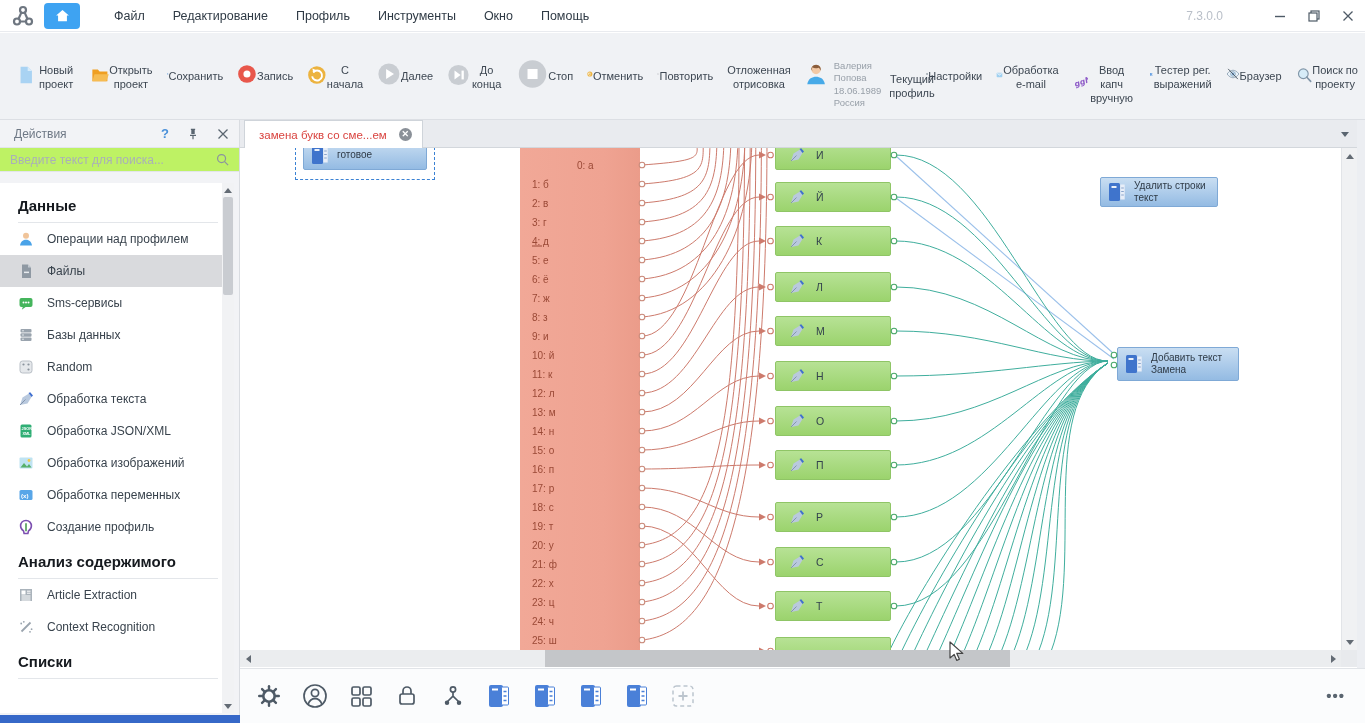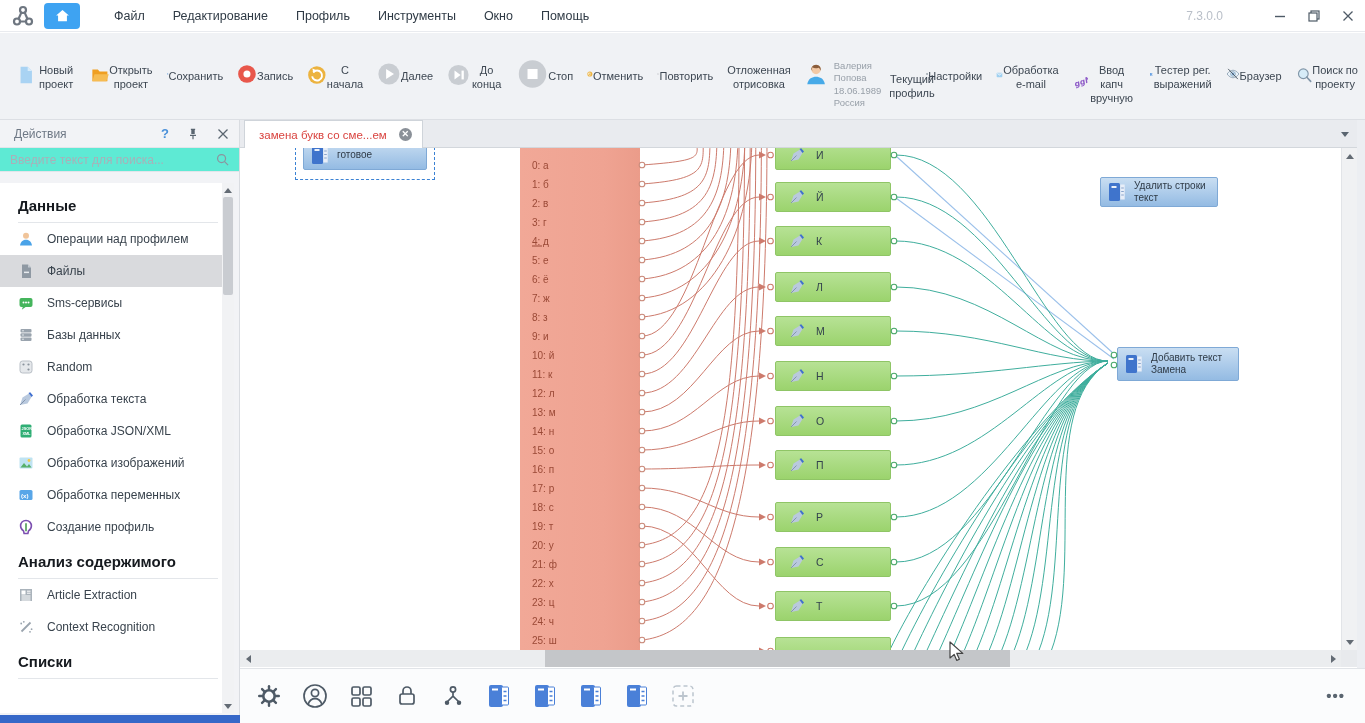--- a/index.html
+++ b/index.html
@@ -25,21 +25,21 @@
   .tb-label{font-size:11px;color:#3d4752;text-align:center;margin-top:6px;line-height:1.25;max-width:76px}
   .tb-profile-row{display:flex;align-items:flex-start;gap:6px}
   .tb-profile-info{font-size:9.5px;color:#98a0a9;line-height:1.3;text-align:left;padding-top:2px}
 
   
   #sidebar{position:absolute;left:0;top:120px;width:240px;height:603px;background:#f2f3f6;border-right:1px solid #d9dce1}
   #sb-header{height:27px;display:flex;align-items:center;padding:0 10px 0 14px;color:#6e7885;font-size:12px}
   #sb-header .sb-hicons{margin-left:auto;display:flex;align-items:center;gap:18px}
   #sb-help{color:#4a90d9;font-weight:bold;font-size:13px}
   #sb-pin svg,#sb-close svg{width:12px;height:12px}
-  #sb-search{height:25px;background:#5eead4;border-top:1px solid #e2e5ea;border-bottom:1px solid #e2e5ea;display:flex;align-items:center;padding:0 10px}
+  #sb-search{height:25px;background:#bef264;border-top:1px solid #e2e5ea;border-bottom:1px solid #e2e5ea;display:flex;align-items:center;padding:0 10px}
   #sb-search input{border:none;outline:none;flex:1;font-size:12px;color:#555;font-family:"Liberation Sans",sans-serif;background:transparent}
   #sb-search input::placeholder{color:#a9b0b8}
   #sb-search svg{width:13px;height:13px}
   #sb-list{position:absolute;left:0;top:63px;width:222px;bottom:10px;background:#fff;overflow:hidden;padding-top:4px}
   .sb-section{font-size:15px;font-weight:bold;color:#15191e;margin:10px 4px 0 18px;padding-bottom:8px;border-bottom:1px solid #e3e6ea}
   .sb-item{height:32px;display:flex;align-items:center;padding-left:18px;gap:13px;font-size:12px;color:#39434d}
   .sb-item.selected{background:#d9dadd}
   .sb-item .sb-ic{width:16px;height:16px;flex:0 0 16px}
   #sb-scroll{position:absolute;left:222px;top:63px;width:12px;bottom:10px;background:#f1f2f4}
   .sb-arrow{position:absolute;left:0;width:12px;height:12px;display:flex;align-items:center;justify-content:center}
@@ -508,21 +508,21 @@
   <div id="tabbar">
     <div id="tab-active">
       <span id="tab-title">замена букв со сме...ем</span>
       <span id="tab-close">✕</span>
     </div>
     <div id="tab-caret"></div>
   </div>
 
   <div id="canvas">
     <div id="src-block">
-        <div class="src-row" style="top: 27px;">0: а</div>
+        <div class="src-row" style="top: 27px; margin-left: 45px;">0: а</div>
         <div class="src-row" style="top: 46px;">1: б</div>
         <div class="src-row" style="top: 65px;">2: в</div>
         <div class="src-row" style="top: 84px;">3: г</div>
         <div class="src-row" style="top: 103px; text-decoration: underline;">4: д</div>
         <div class="src-row" style="top: 122px;">5: е</div>
         <div class="src-row" style="top: 141px;">6: ё</div>
         <div class="src-row" style="top: 160px;">7: ж</div>
         <div class="src-row" style="top: 179px;">8: з</div>
         <div class="src-row" style="top: 198px;">9: и</div>
         <div class="src-row" style="top: 217px;">10: й</div>

